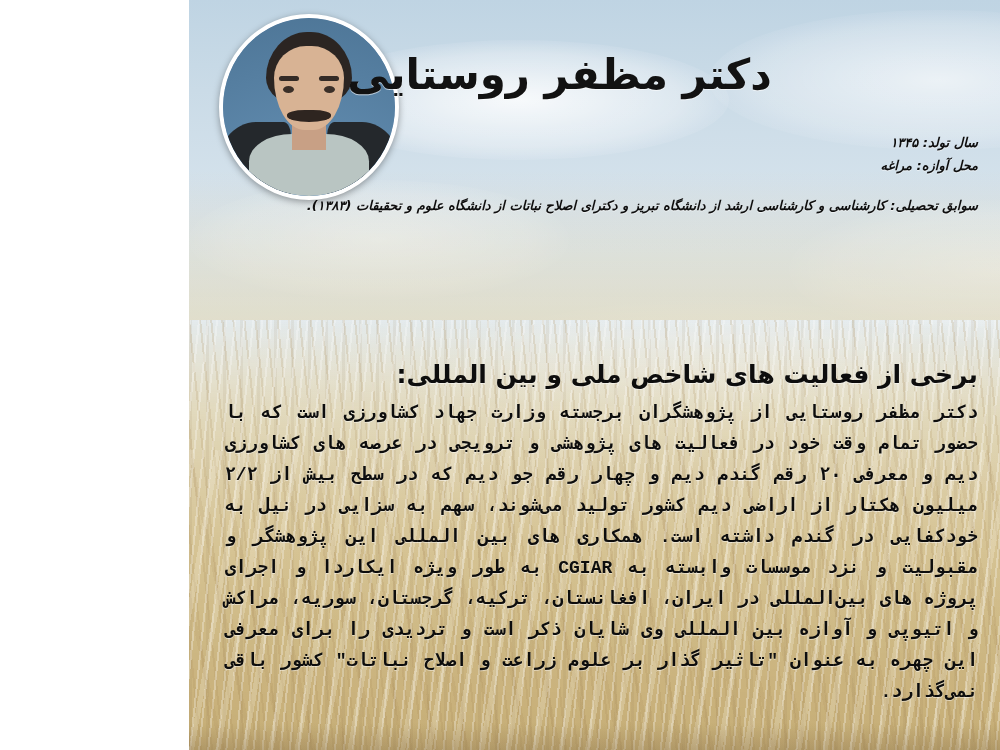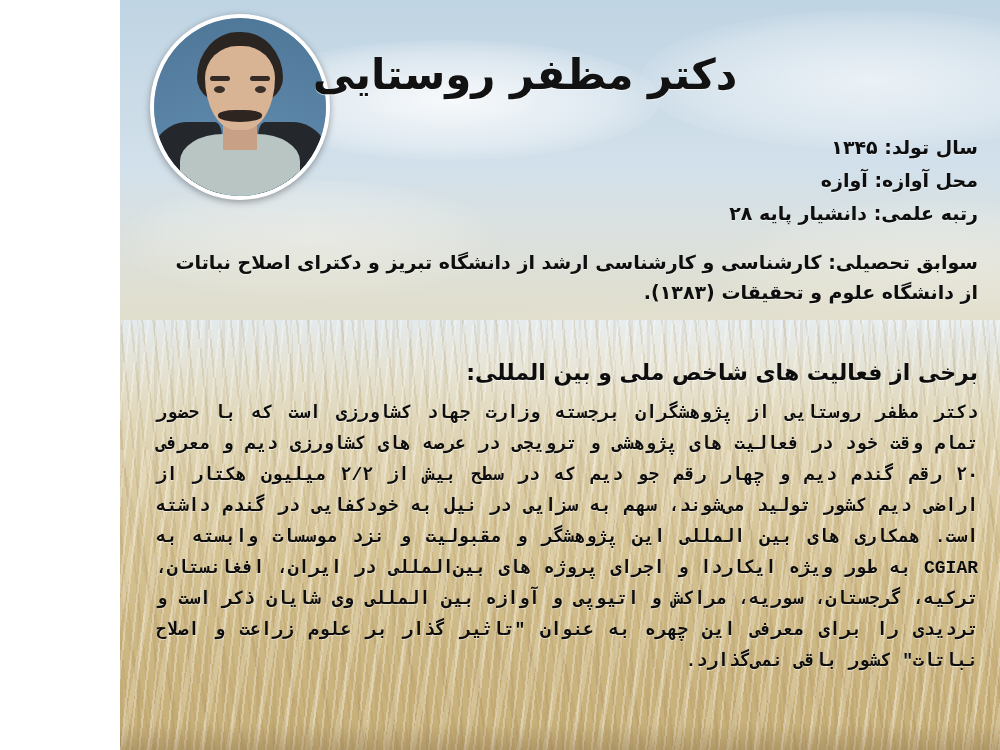--- a/index.html
+++ b/index.html
@@ -8,21 +8,21 @@
   }
   body {
     width: 1000px;
     height: 750px;
     overflow: hidden;
     font-family: "DejaVu Sans", "Liberation Sans", sans-serif;
   }
 
   .poster {
     position: relative;
-    width: 880px;
+    width: 811px;
     height: 750px;
     overflow: hidden;
     background: #cfd8dc;
   }
 
   
   .bg-sky {
     position: absolute;
     inset: 0;
     background: linear-gradient(180deg,
@@ -197,37 +197,38 @@
     text-shadow: 0 1px 0 rgba(255,255,255,.6);
   }
 
   .facts {
     position: absolute;
     top: 132px;
     right: 22px;
     left: 36px;
     text-align: right;
     color: #0e0e0e;
-    font-size: 19px;
+    font-size: 13px;
     font-weight: bold;
     line-height: 1.62;
     text-shadow: 0 1px 0 rgba(255,255,255,.5);
+    font-style: italic;
   }
   .facts .row { margin-bottom: 2px; }
   .facts .label { font-weight: bold; }
   .facts .value { font-weight: bold; }
   .facts .row.multiline { line-height: 1.55; margin-top: 20px; }
 
   .section-heading {
     position: absolute;
     top: 360px;
     right: 22px;
     left: 22px;
     text-align: right;
-    font-size: 22px;
+    font-size: 25px;
     font-weight: bold;
     color: #0d0d0d;
     text-shadow: 0 1px 0 rgba(255,255,255,.5);
   }
 
   .body-text {
     position: absolute;
     top: 398px;
     right: 22px;
     left: 36px;
@@ -287,25 +288,21 @@
 
     <div class="title">دکتر مظفر روستایی</div>
 
     <div class="facts">
       <div class="row">
         <span class="label">سال تولد:</span>
         <span class="value">۱۳۴۵</span>
       </div>
       <div class="row">
         <span class="label">محل آوازه:</span>
-        <span class="value">آوازه</span>
-      </div>
-      <div class="row">
-        <span class="label">رتبه علمی:</span>
-        <span class="value">دانشیار پایه ۲۸</span>
+        <span class="value">مراغه</span>
       </div>
       <div class="row multiline">
         <span class="label">سوابق تحصیلی:</span>
         <span class="value">کارشناسی و کارشناسی ارشد از دانشگاه تبریز و دکترای اصلاح نباتات از دانشگاه علوم و تحقیقات (۱۳۸۳).</span>
       </div>
     </div>
 
     <div class="section-heading">برخی از فعالیت های شاخص ملی و بین المللی:</div>
 
     <div class="body-text">

